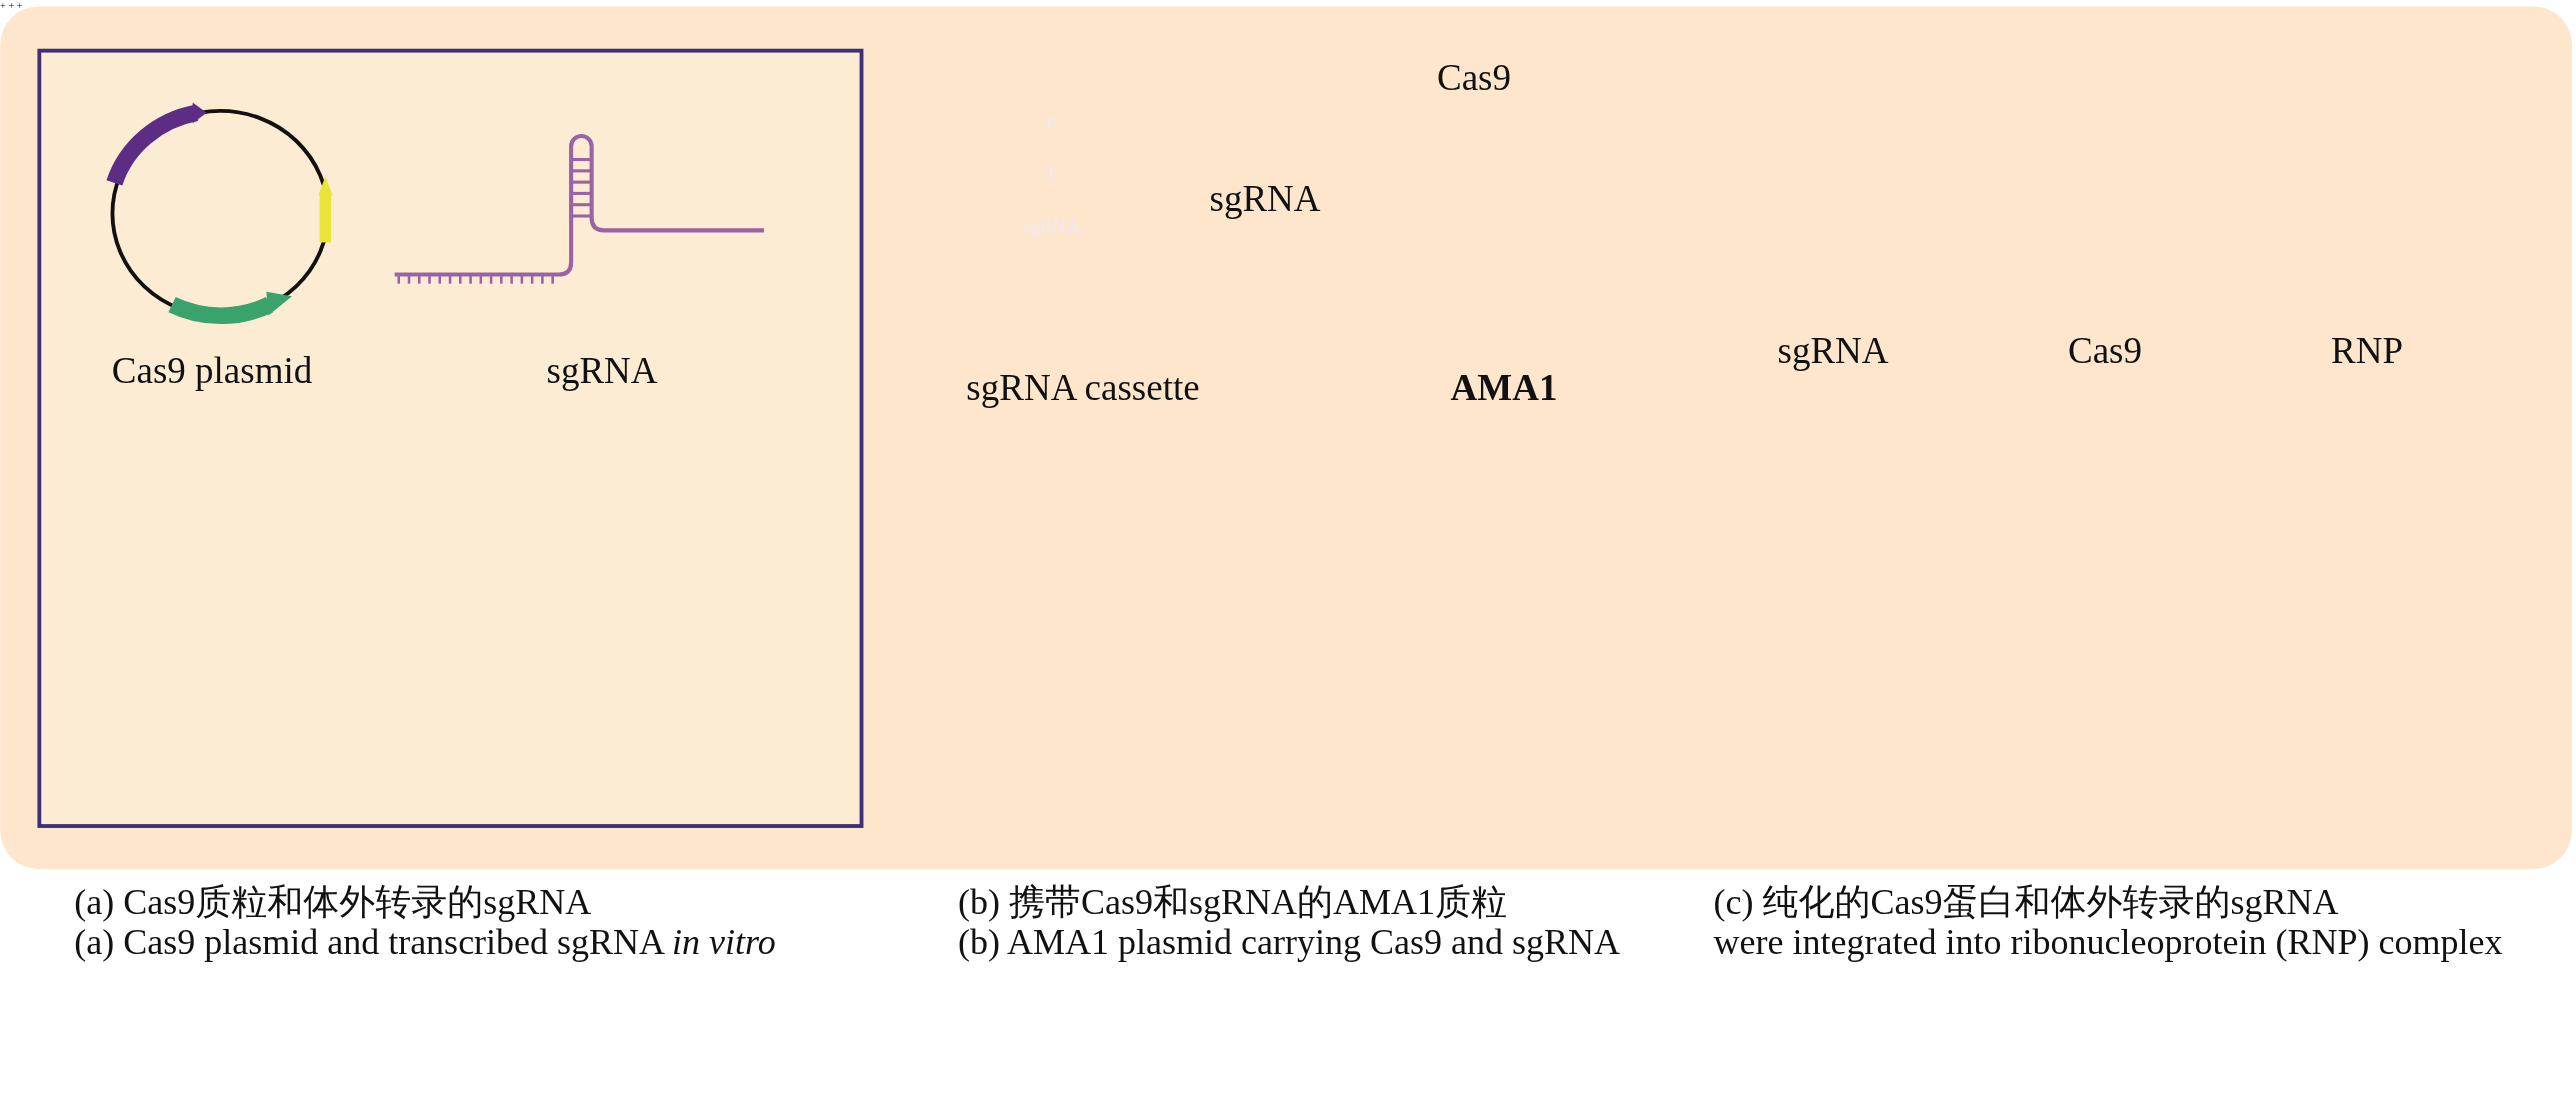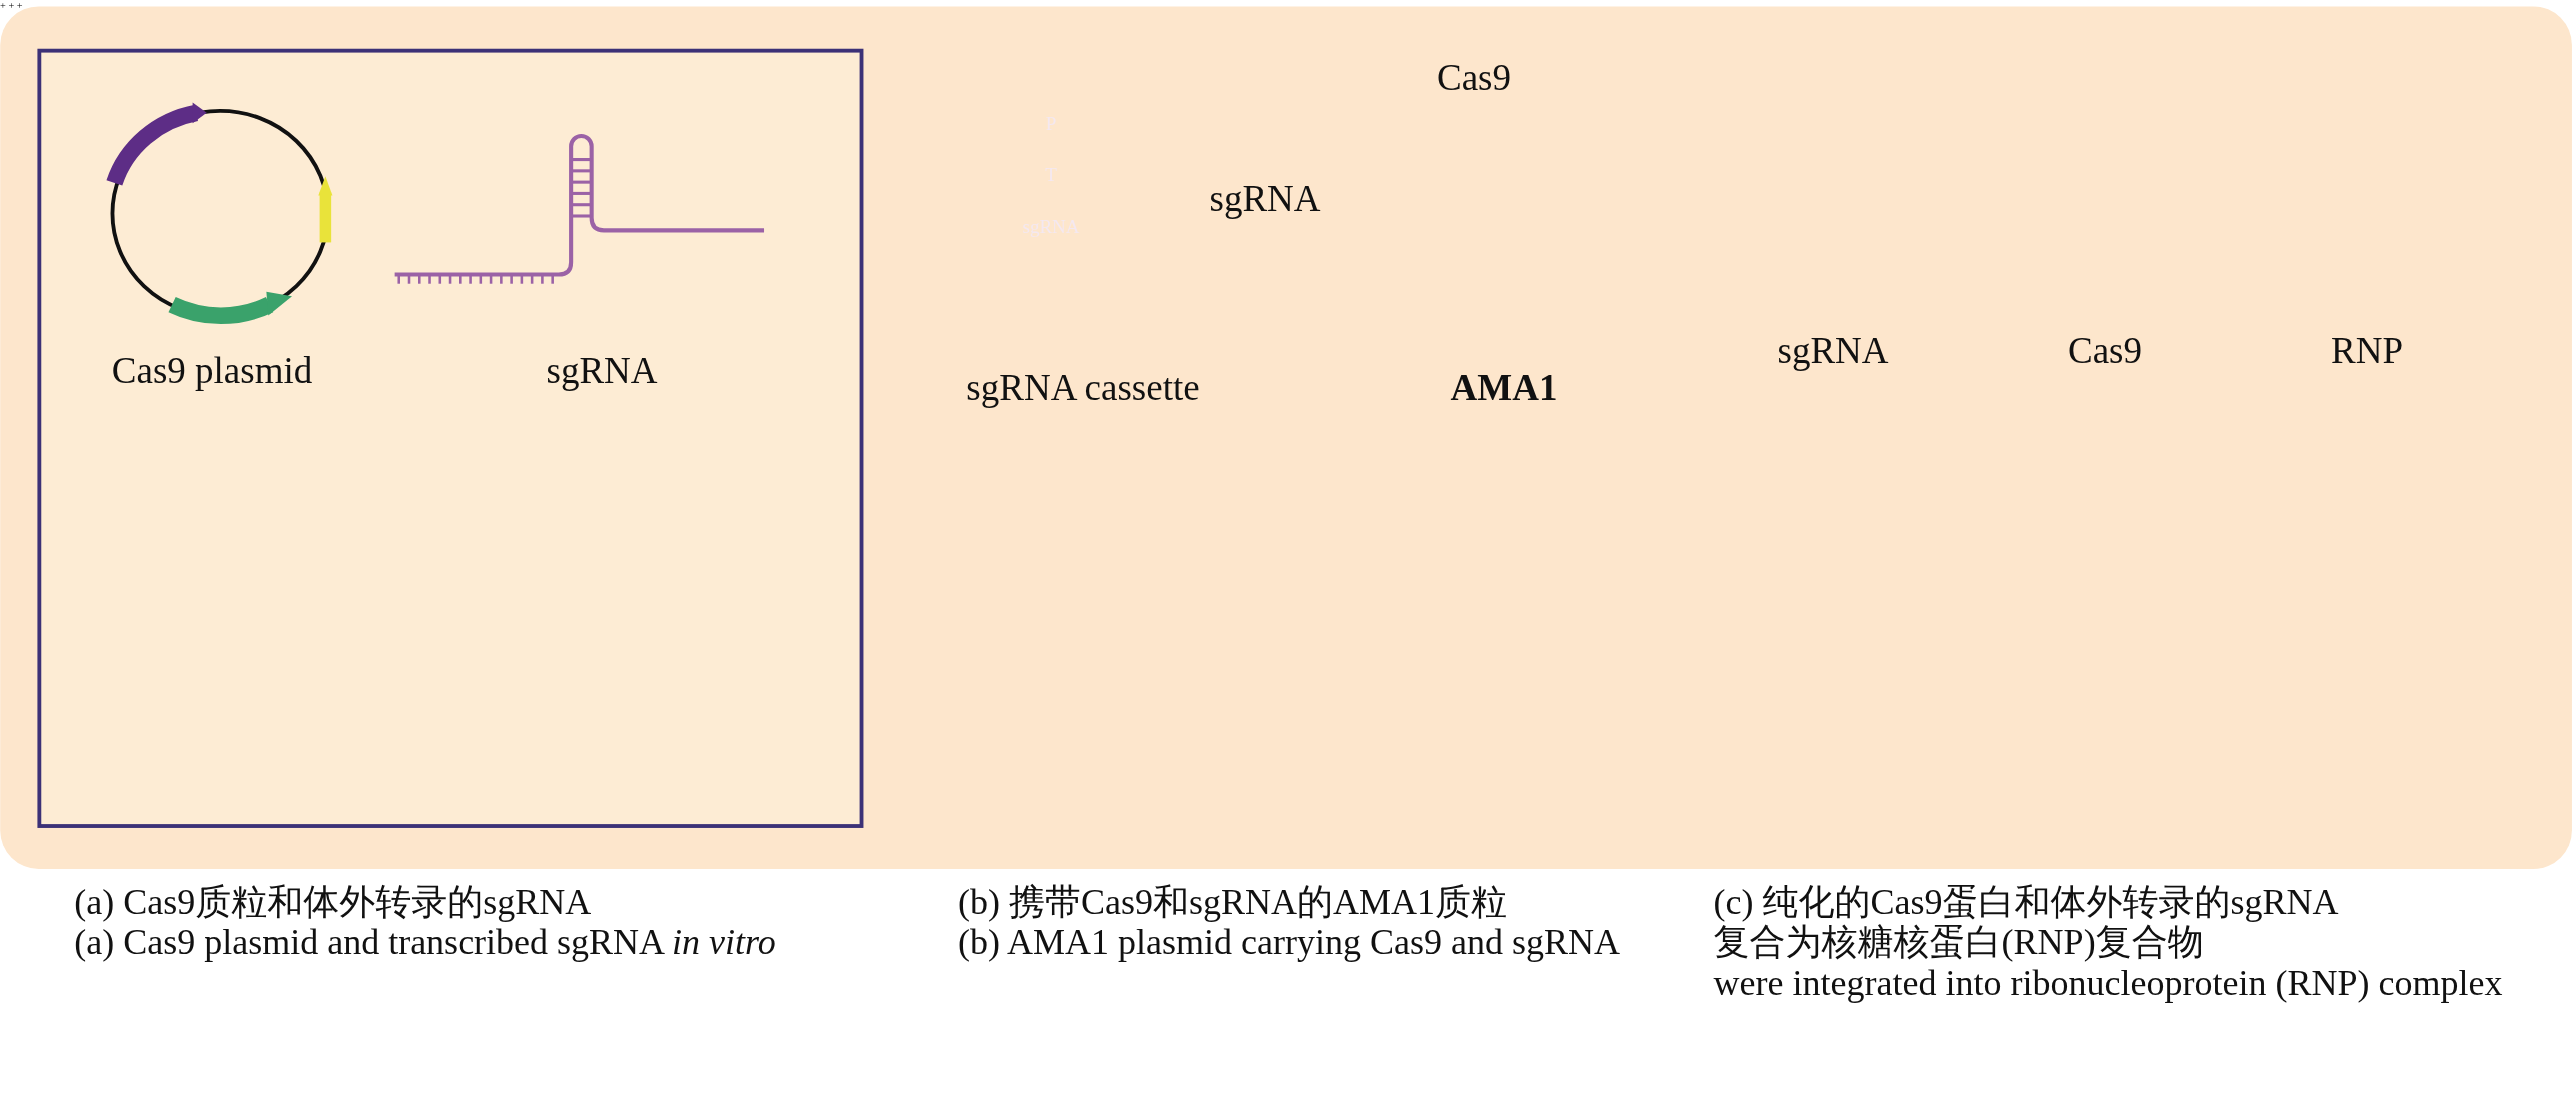--- a/index.html
+++ b/index.html
@@ -661,19 +661,18 @@
 <div class="cap" style="left:425px;top:882px;">
   <div>(a) Cas9质粒和体外转录的sgRNA</div>
   <div><span>(a) Cas9 plasmid and transcribed sgRNA </span><i>in vitro</i></div>
 </div>
 <div class="cap" style="left:1289px;top:882px;">
   <div>(b) 携带Cas9和sgRNA的AMA1质粒</div>
   <div>(b) AMA1 plasmid carrying Cas9 and sgRNA</div>
 </div>
 <div class="cap" style="left:2108px;top:882px;">
   <div>(c) 纯化的Cas9蛋白和体外转录的sgRNA</div>
-  <div>复合为核糖核蛋白(RNP)复合物</div>
   <div>were integrated into ribonucleoprotein (RNP) complex</div>
 </div>
 
 
 
 
 </rect></use>
 </body></html>

